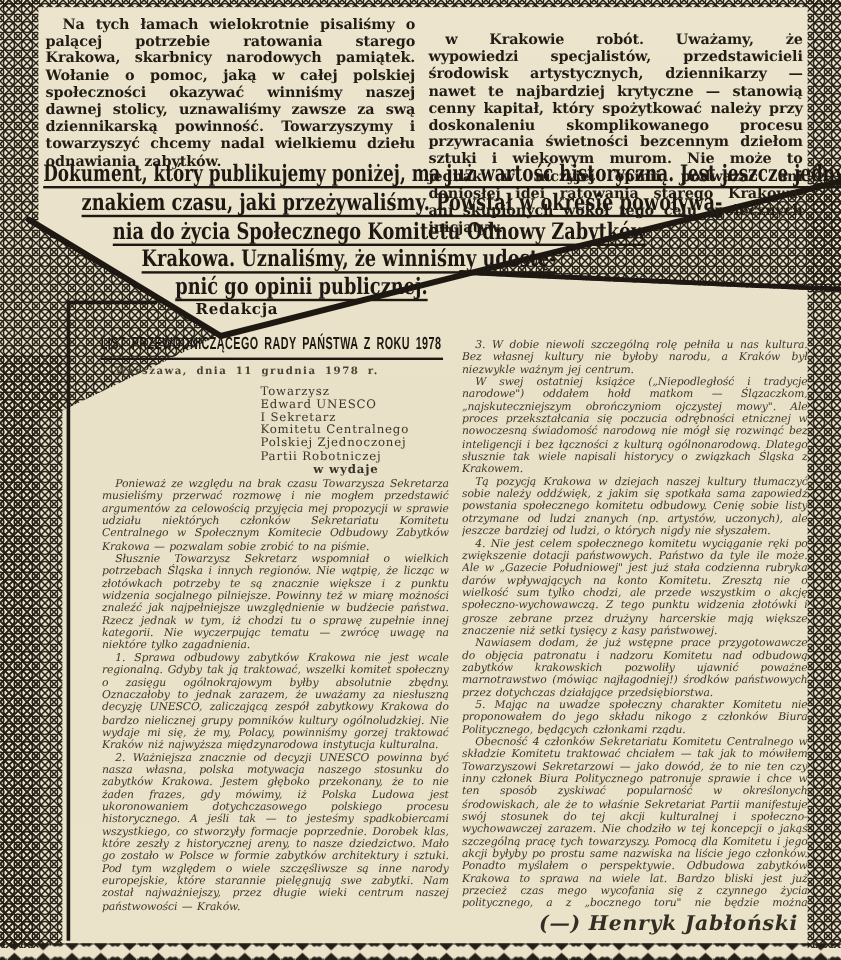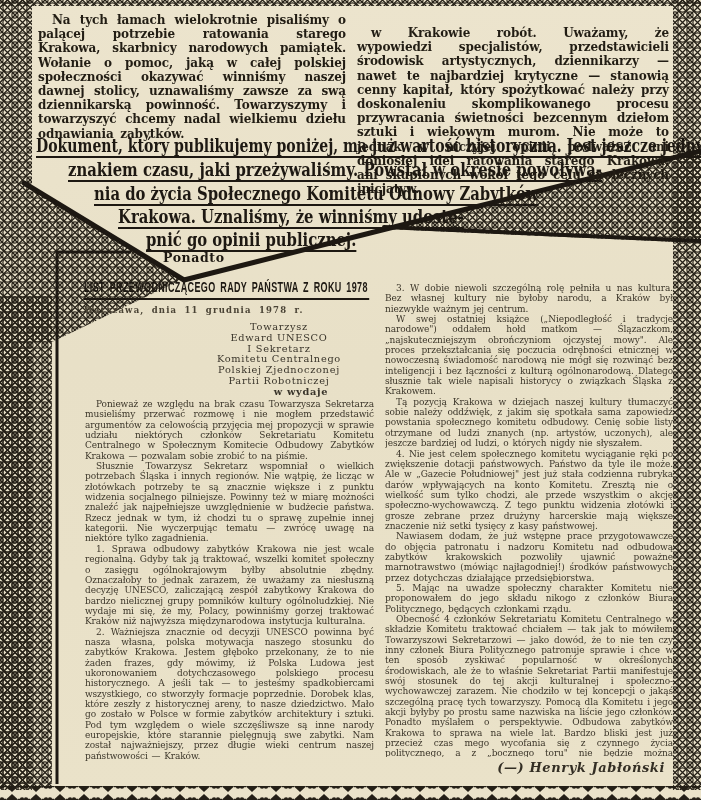--- a/index.html
+++ b/index.html
@@ -44,43 +44,43 @@
 
   
   .letter-title{
     position:absolute;z-index:2;left:84px;top:279px;white-space:nowrap;
     font-family:"Liberation Sans", sans-serif;font-weight:bold;
     font-size:14.5px;letter-spacing:.6px;word-spacing:3px;color:#1d1812;
     transform:scaleX(.62);transform-origin:0 0;
     border-bottom:2.5px solid #1d1812;padding:0 2px 3px 0;
   }
   .letter-dateline{
-    position:absolute;z-index:2;left:84px;top:305px;white-space:nowrap;
+    position:absolute;z-index:2;left:96px;top:305px;white-space:nowrap;
     font-weight:bold;font-size:8.5px;letter-spacing:1.2px;word-spacing:3px;color:#4a4335;
   }
   .addressee{
     position:absolute;z-index:2;left:217px;top:322px;
     font-size:9.8px;line-height:10.8px;letter-spacing:.7px;color:#39342a;
   }
-  .addressee div{white-space:nowrap;text-align:center;}
+  .addressee div{white-space:nowrap;}
   .addressee .in-place{font-weight:bold;padding-left:44px;}
 
   .letter-col{
     position:absolute;z-index:2;overflow:hidden;
-    font-size:9px;line-height:10.35px;
+    font-style:italic;font-size:9px;line-height:10.35px;
     text-align:justify;letter-spacing:-0.1px;word-spacing:1px;
     color:#3c362a;
   }
   .letter-col p{margin:0;text-indent:11px;}
   .letter-left{left:85px;top:399px;width:289px;height:388px;}
   .letter-right{left:385px;top:283px;width:288px;height:474px;}
   .signature{
     position:absolute;z-index:2;left:385px;top:760px;width:280px;
     text-align:right;font-style:italic;font-weight:bold;
-    font-size:13px;letter-spacing:.6px;color:#332e24;
+    font-size:17px;letter-spacing:.6px;color:#332e24;
   }
 </style>
 </head>
 <body>
 
 <div class="page">
 
   <svg class="deco" width="701" height="800" viewBox="0 0 701 800">
     <defs>
       <pattern id="lace" width="15" height="15" patternUnits="userSpaceOnUse">
@@ -119,21 +119,21 @@
   <div class="intro-col intro-right">
     <p>w Krakowie robót. Uważamy, że wypowiedzi specjalistów, przedstawicieli środowisk artystycznych, dziennikarzy — nawet te najbardziej krytyczne — stanowią cenny kapitał, który spożytkować należy przy doskonaleniu skomplikowanego procesu przywracania świetności bezcennym dziełom sztuki i wiekowym murom. Nie może to jednak w niczyjej opinii podważać ani doniosłej idei ratowania starego Krakowa, ani skupionych wokół tego celu społecznych inicjatyw.</p>
   </div>
 
   <div>
     <div class="banner-line b1">Dokument, który publikujemy poniżej, ma już wartość historyczną. Jest jeszcze jednym</div>
     <div class="banner-line b2">znakiem czasu, jaki przeżywaliśmy. Powstał w okresie powoływa-</div>
     <div class="banner-line b3">nia do życia Społecznego Komitetu Odnowy Zabytków</div>
     <div class="banner-line b4">Krakowa. Uznaliśmy, że winniśmy udostę-</div>
     <div class="banner-line b5">pnić go opinii publicznej.</div>
-    <div class="byline">Ponadto</div>
+    <div class="byline">Redakcja</div>
   </div>
 
   <div>
     <div class="letter-title">LIST PRZEWODNICZĄCEGO RADY PAŃSTWA Z ROKU 1978</div>
     <div class="letter-dateline">Warszawa, dnia 11 grudnia 1978 r.</div>
 
     <div class="addressee">
       <div>Towarzysz</div>
       <div>Edward UNESCO</div>
       <div>I Sekretarz</div>

